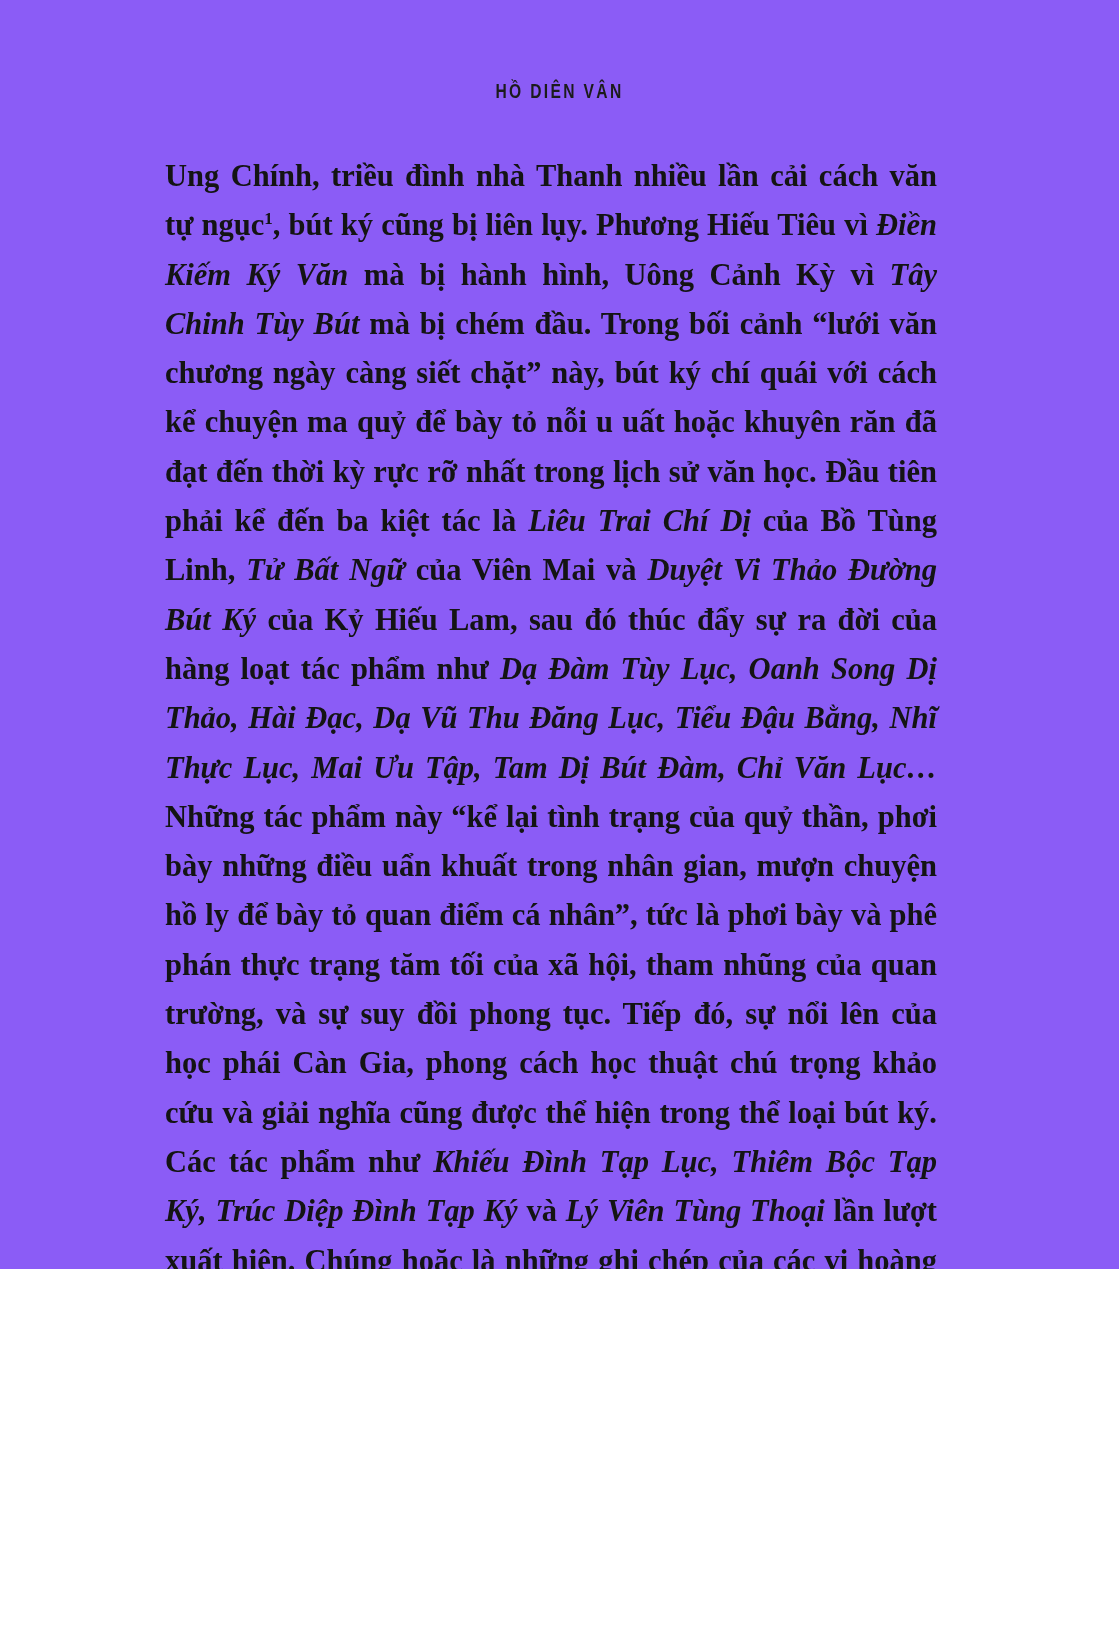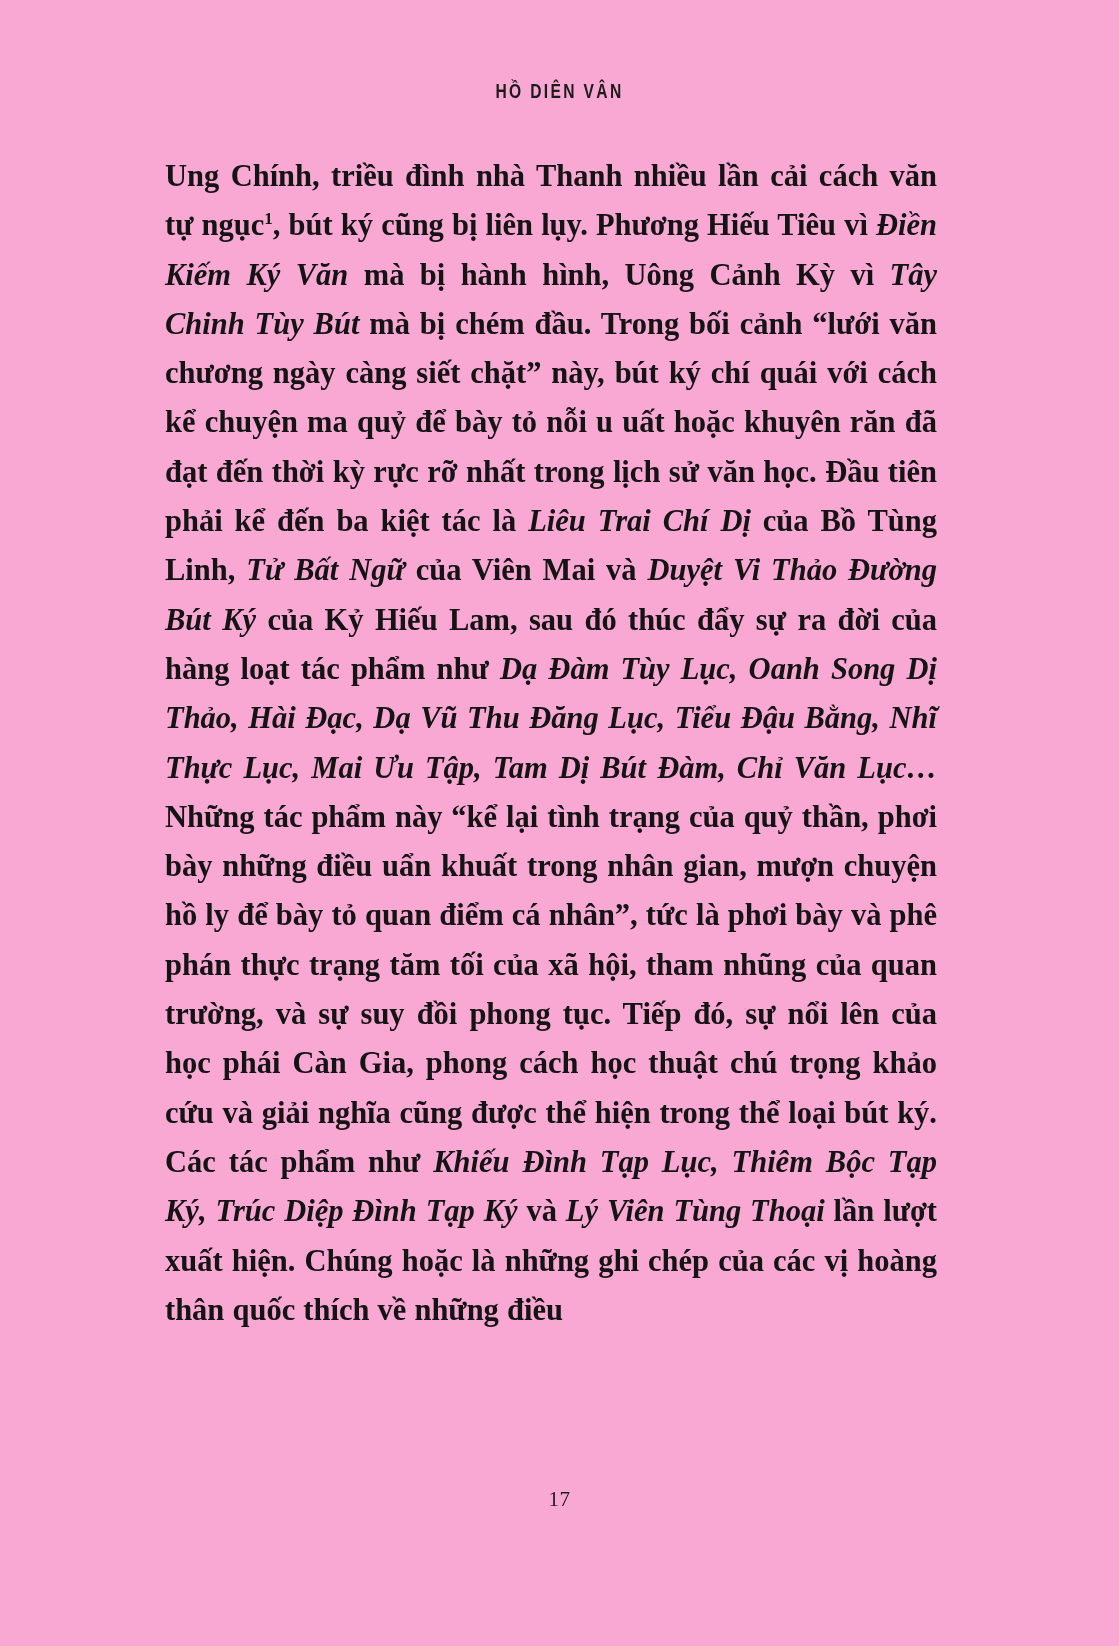--- a/index.html
+++ b/index.html
@@ -9,23 +9,23 @@
   }
   body {
     font-family: "Liberation Serif", "DejaVu Serif", serif;
     color: #141414;
     -webkit-font-smoothing: antialiased;
   }
 
   .page {
     position: relative;
     width: 1119px;
-    height: 1646px;
+    height: 1269px;
     margin: 0 auto;
-    background: #f9a8d4;
+    background: #8b5cf6;
     overflow: hidden;
     box-sizing: border-box;
   }
 
   
   .running-head {
     position: absolute;
     top: 80px;
     left: 0;
     right: 0;

